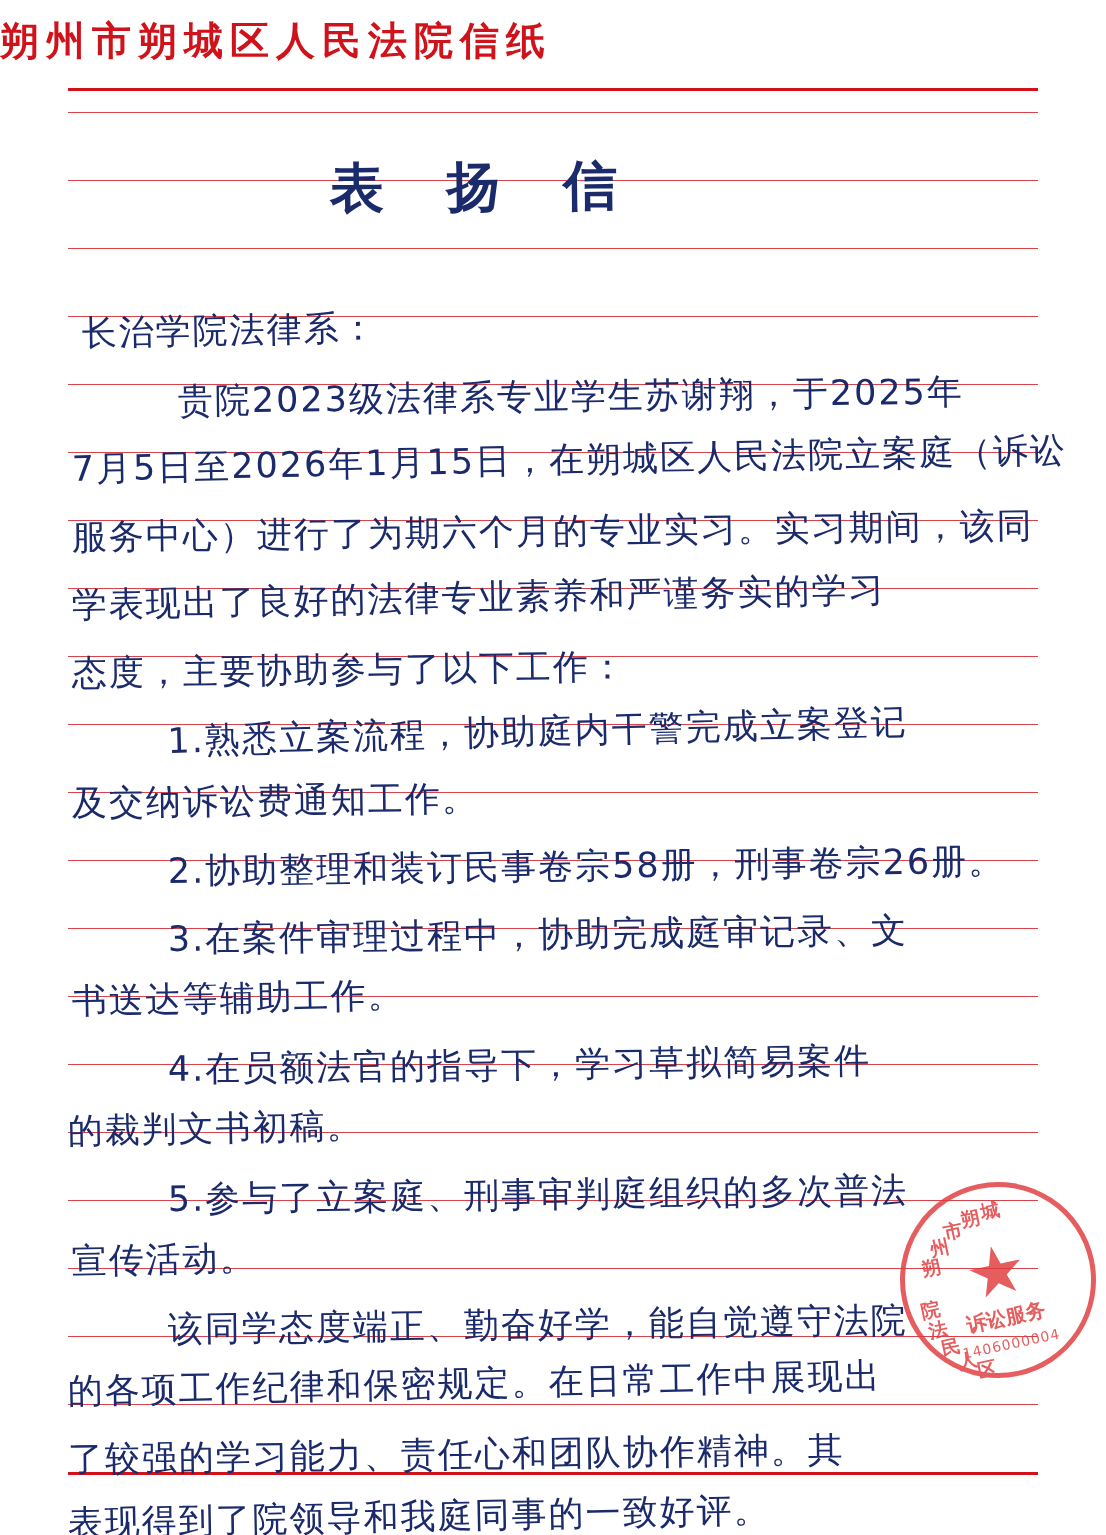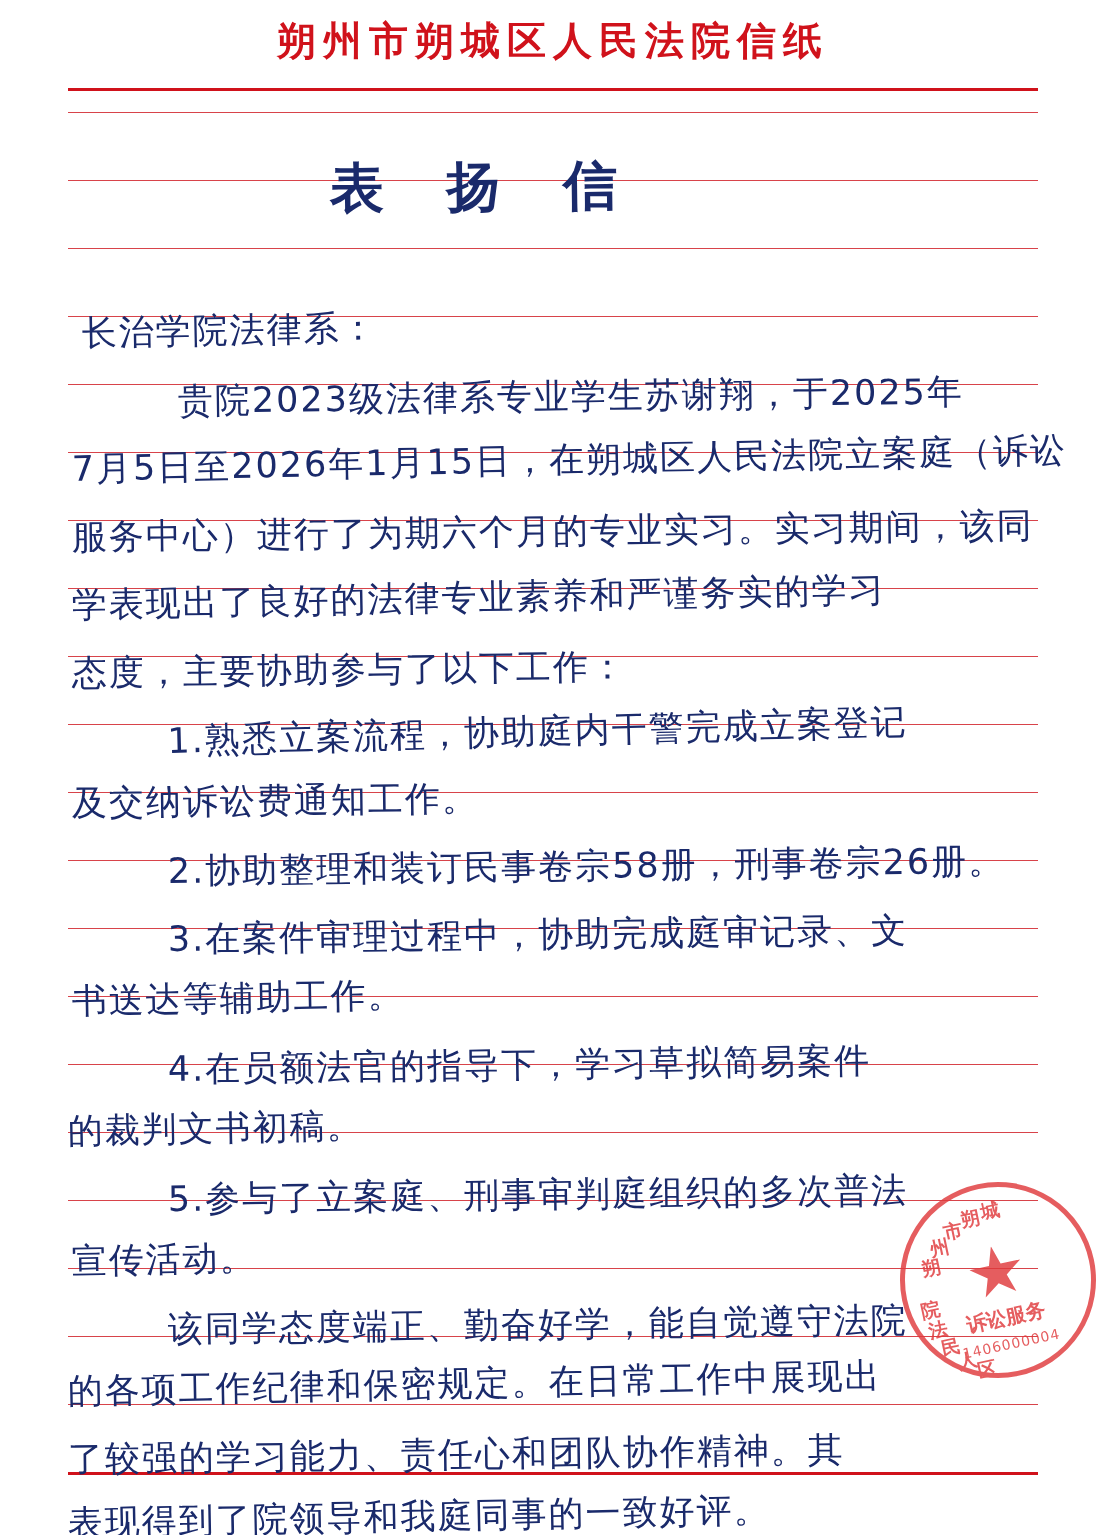--- a/index.html
+++ b/index.html
@@ -14,21 +14,20 @@
     font-family: "Liberation Serif", serif;
     overflow: hidden;
   }
 
   
   .letterhead {
     position: absolute;
     top: 14px;
     left: 0;
     width: 100%;
-    text-align: center;
   }
   .letterhead-title {
     color: #d0121b;
     font-family: "DejaVu Serif", serif;
     font-weight: bold;
     font-size: 39px;
     letter-spacing: 7px;
     white-space: nowrap;
   }
   .letterhead-rule {

